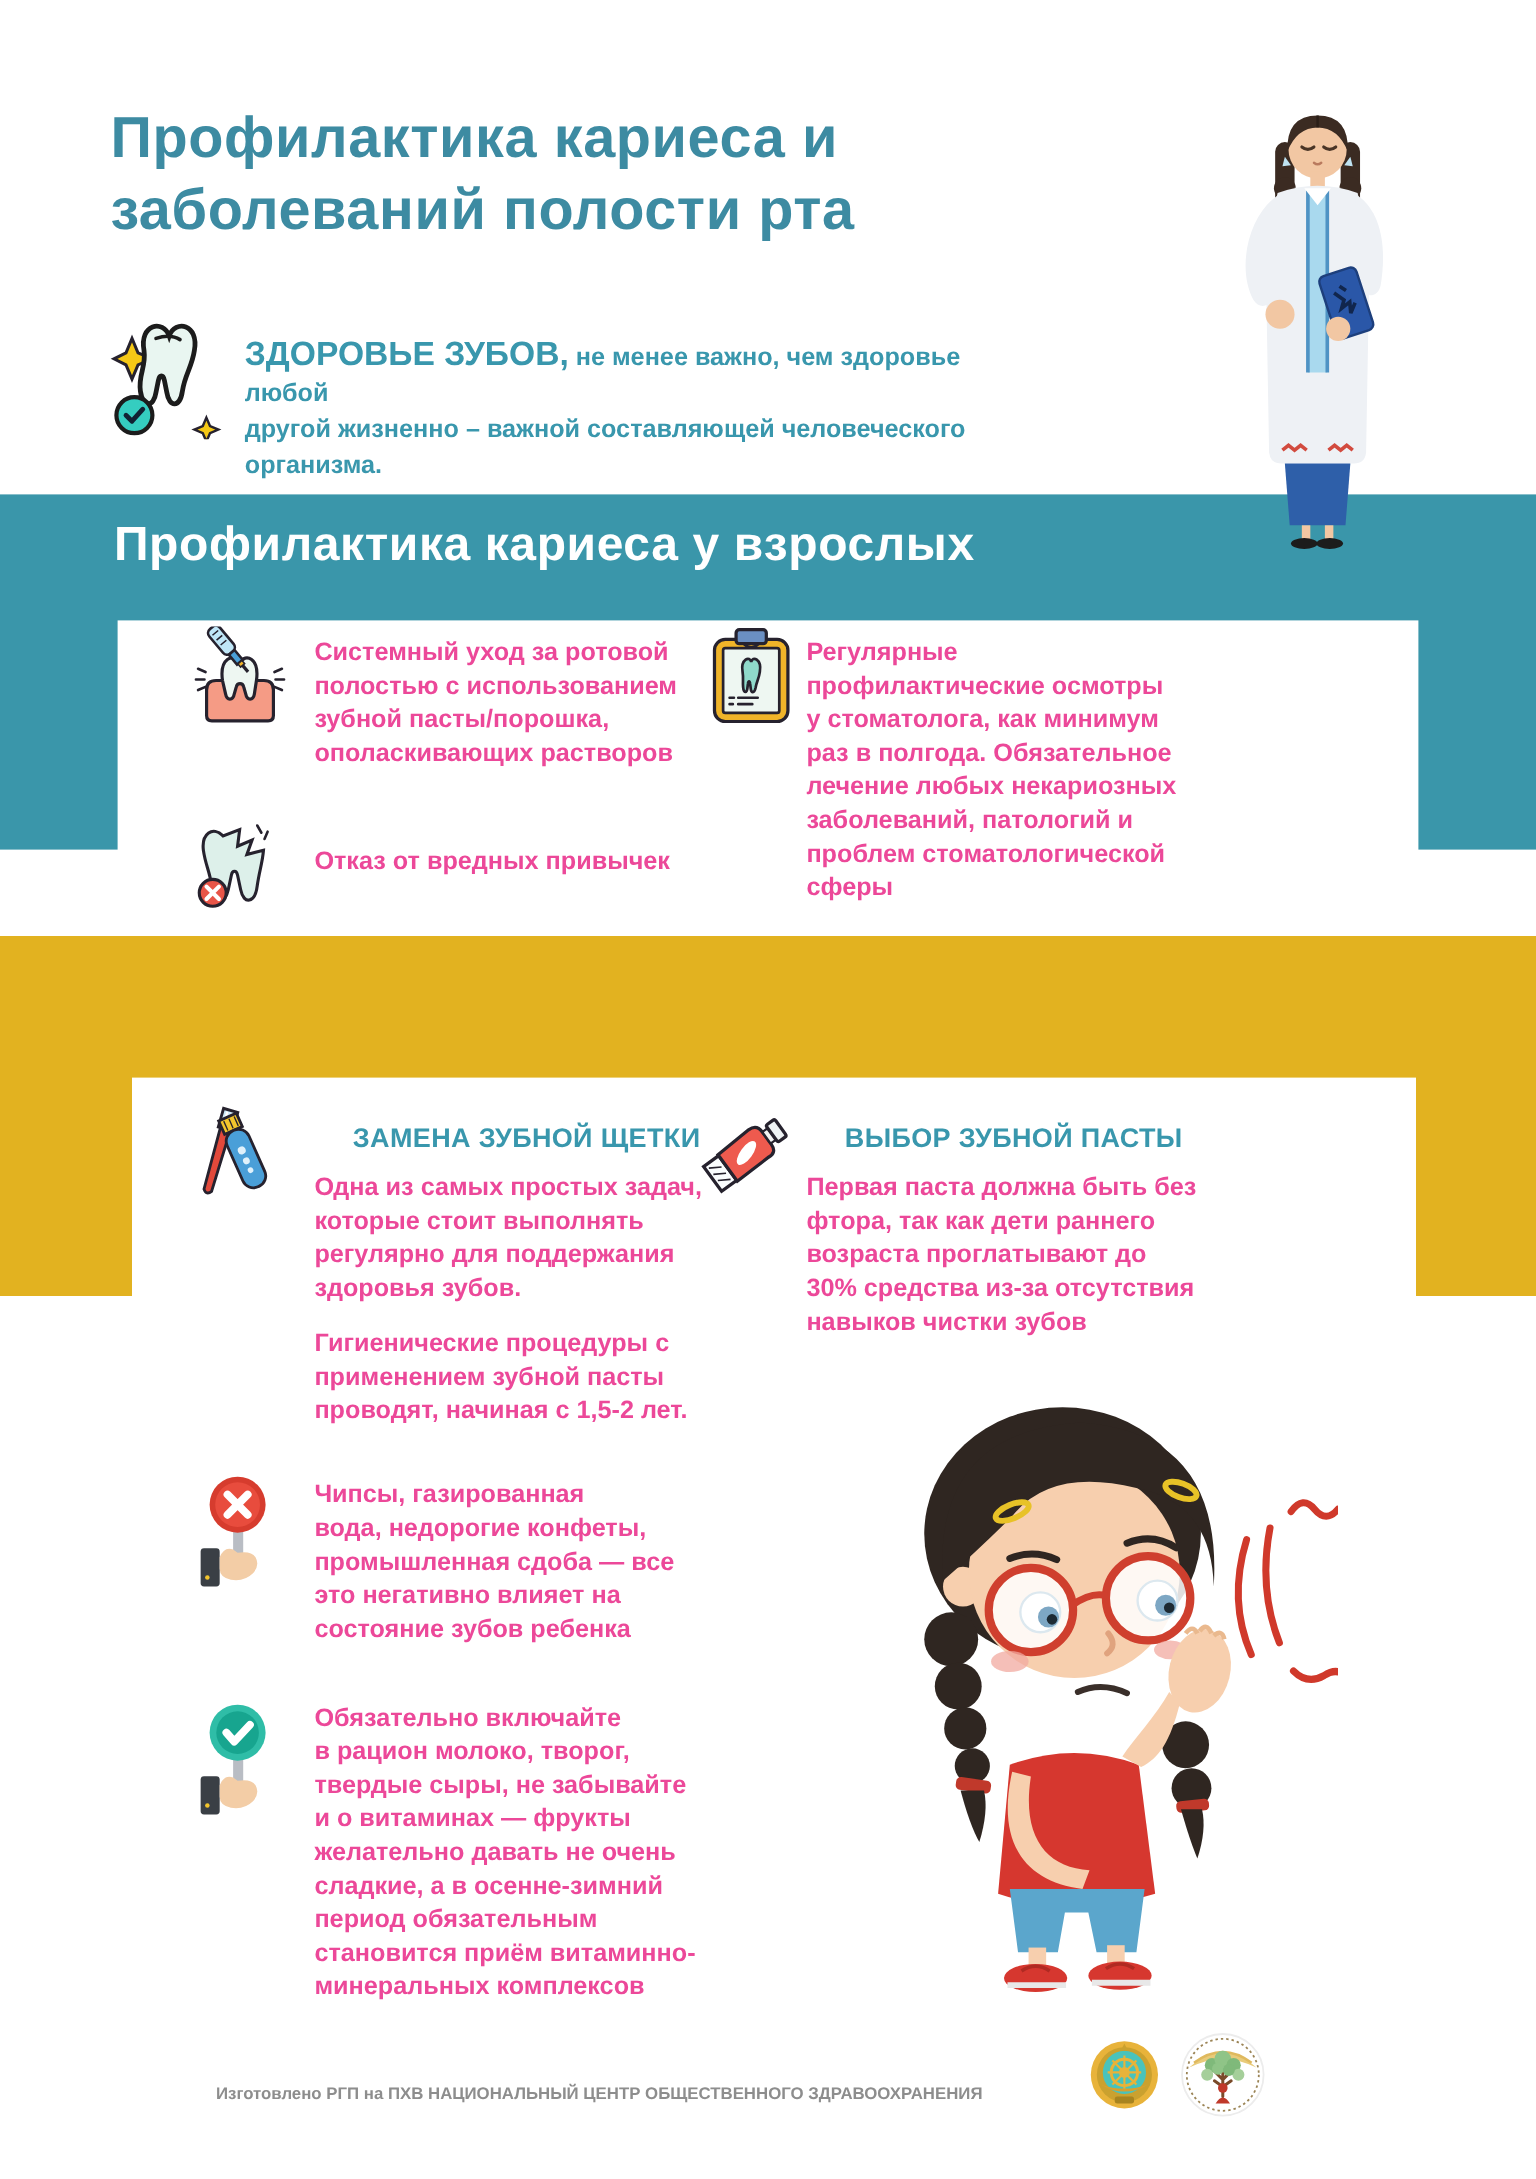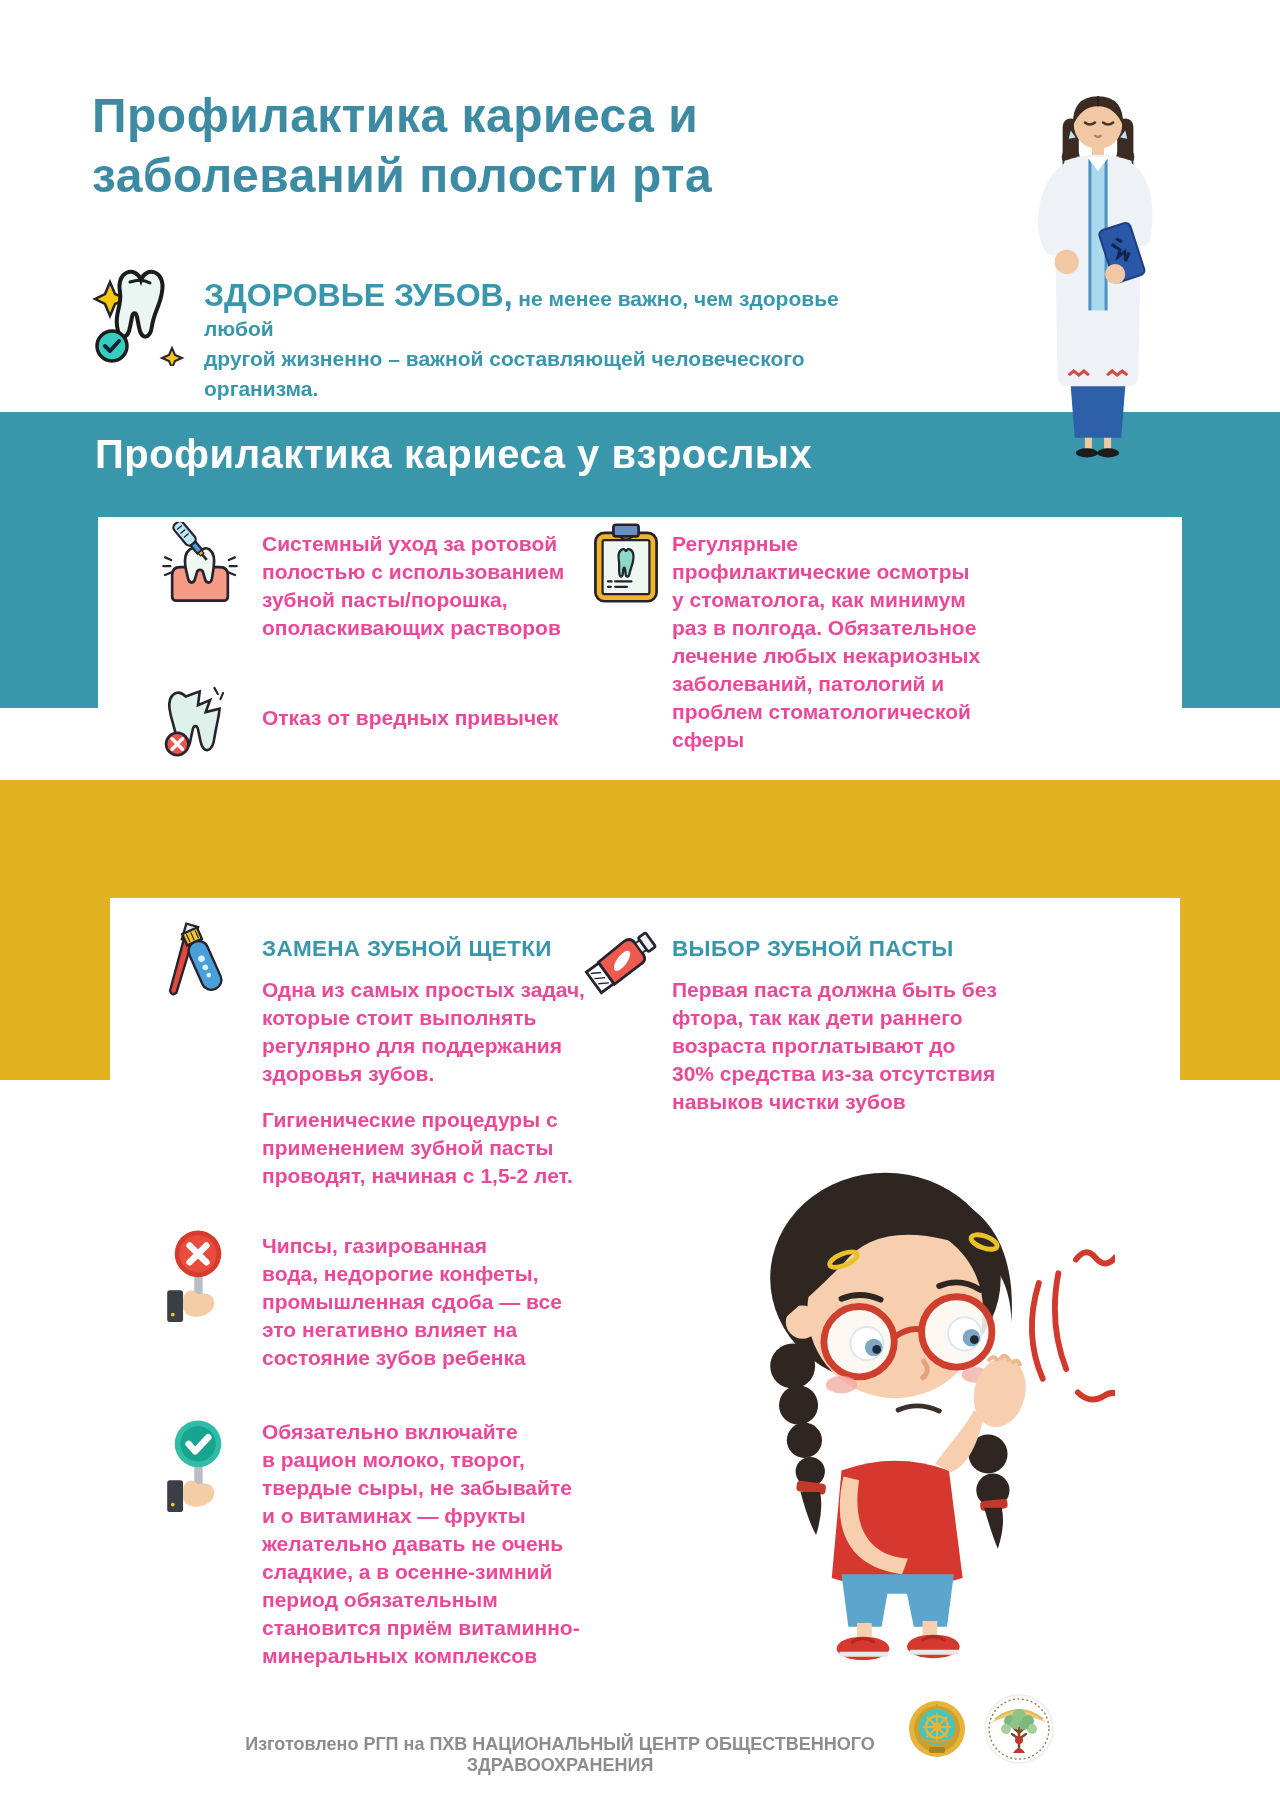--- a/index.html
+++ b/index.html
@@ -11,35 +11,35 @@
   }
   .abs { position:absolute; }
   .title {
     left:92px; top:86px; font-size:48px; line-height:60px;
     font-weight:bold; color:#3d8ba2; letter-spacing:0.5px;
   }
   .intro-text {
     left:204px; top:250px; width:650px; color:#3997ad; font-weight:bold;
     font-size:21px; line-height:30px; white-space:pre-line;
   }
-  .intro-text .lead { font-size:32px; }
+  .intro-text .lead { font-size:28px; }
   .band-teal { left:0; top:412px; width:1280px; height:296px; background:#3a96aa; }
   .band-yellow { left:0; top:780px; width:1280px; height:300px; background:#e2b220; }
   .band-heading { color:#ffffff; font-weight:bold; font-size:40px; letter-spacing:0.5px; }
   .card { background:#ffffff; }
   .card-adults { left:98px; top:517px; width:1084px; height:262px; }
   .card-children { left:110px; top:898px; width:1070px; height:782px; }
   .item-text {
     color:#ec4899; font-weight:bold; font-size:21px; line-height:28px;
     white-space:pre-line;
   }
-  .item-heading { color:#3997ad; font-weight:bold; font-size:22.5px; letter-spacing:0.3px; }
+  .item-heading { color:#3997ad; font-weight:bold; font-size:22.5px; letter-spacing:0.3px;margin-left:32px; }
   .footer-text {
-    left:180px; top:1734px; width:760px; text-align:center;
-    color:#8d8d8d; font-weight:bold; font-size:18px; line-height:21px;
+    left:180px; top:1734px; width:760px; 
+    color:#8d8d8d; font-weight:bold; font-size:14px; line-height:21px;
   }
   .z1 { z-index:1; } .z2 { z-index:2; } .z3 { z-index:3; }
 </style>
 </head>
 <body>
 
 <div class="poster">
 
   <div class="abs title">
     <div>Профилактика кариеса и</div>

